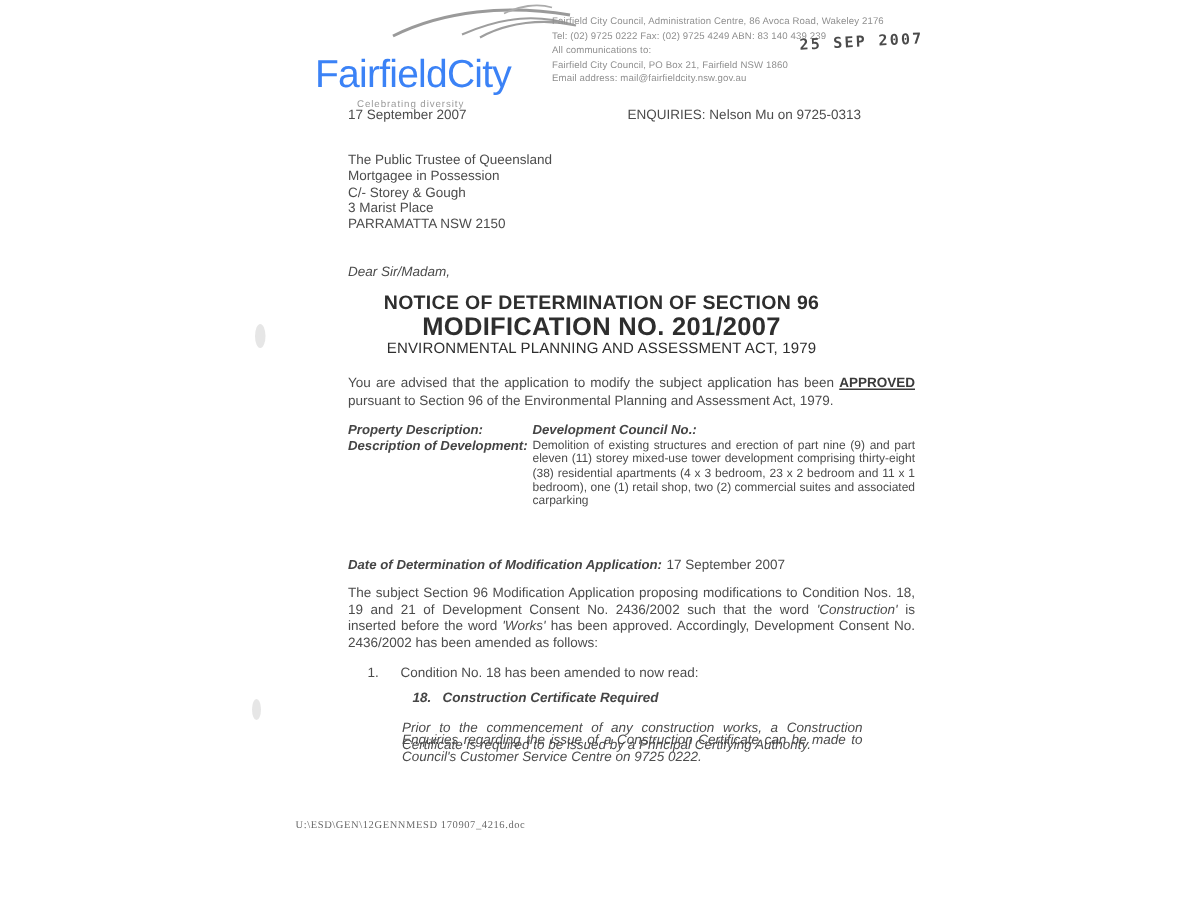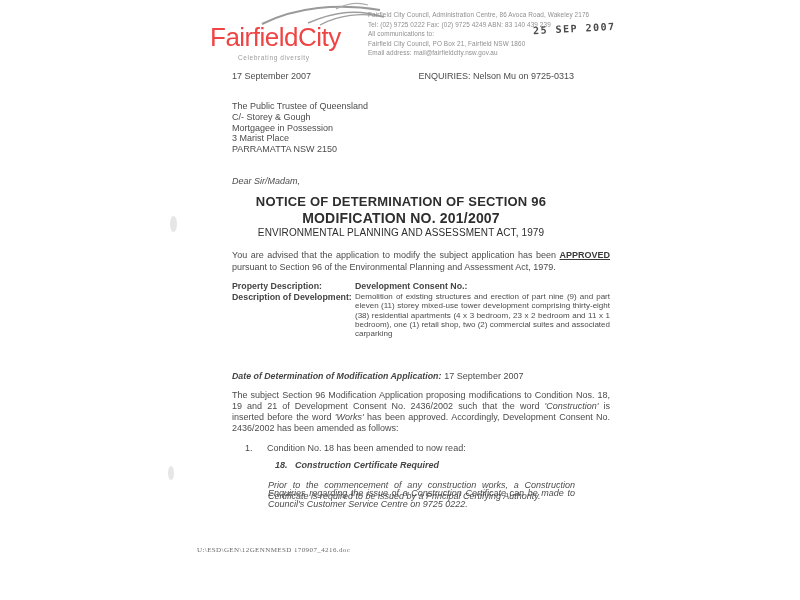--- a/index.html
+++ b/index.html
@@ -9,22 +9,22 @@
   .page {
     position:relative; width:800px; height:600px; background:#ffffff;
     overflow:hidden; color:#4c4c4c;
     filter: blur(0.22px);
   }
 
   
   .logo { position:absolute; left:210px; top:2px; width:170px; }
   .swoosh { position:absolute; left:48px; top:0; }
   .logo-name {
-    margin-top:20px; font-size:26px; letter-spacing:-0.5px;
-    color:#ef4444; font-weight:400;
+    margin-top:32px; font-size:26px; letter-spacing:-0.5px;
+    color:#3b82f6; font-weight:400;
   }
   .logo-tagline {
     margin-top:1px; margin-left:28px; font-size:6.5px; letter-spacing:0.6px;
     color:#9b9b9b;
   }
   .contact {
     position:absolute; left:368px; top:10px; width:262px;
     font-size:6.4px; line-height:9.6px; color:#8f8f8f; letter-spacing:0.1px;
   }
   .stamp {
@@ -47,29 +47,29 @@
   .blk { position:absolute; left:0; right:0; }
 
   .b-daterow { top:0; display:flex; justify-content:space-between; }
   .enquiries { margin-right:36px;text-align:center; }
 
   .b-recipient { top:31px; line-height:10.8px; }
   .b-salutation { top:105px;font-style:italic; }
 
   .b-title { top:124px; right:40px; text-align:center; color:#2e2e2e; }
   .title-l1 { font-size:13px; font-weight:bold; line-height:16px; letter-spacing:0.2px;text-align:center; }
-  .title-l2 { font-size:14px; font-weight:bold; line-height:16px; letter-spacing:0.2px; }
+  .title-l2 { font-size:17px; font-weight:bold; line-height:16px; letter-spacing:0.2px; }
   .title-l3 { font-size:10px; font-weight:normal; line-height:14px; letter-spacing:0.1px; }
 
   .b-intro { top:179px; text-align:justify; }
   .approved { font-weight:bold; text-decoration:underline; color:#3a3a3a; }
 
   .b-details { top:211px; display:grid; grid-template-columns:123px 1fr; }
   .dlabel {
-    font-weight:bold; font-size:8.8px; line-height:11px;
+    font-weight:bold; font-style:italic; font-size:8.8px; line-height:11px;
     white-space:nowrap; color:#454545;
   }
   .dval { font-size:9px; line-height:11px; text-align:justify; text-align-last:left; }
   .dval-desc { font-size:8px; line-height:9.3px; }
 
   .b-determ { top:300px; }
   .determ-label { font-weight:bold; font-style:italic; font-size:8.8px; color:#454545; }
   .determ-value { margin-left:3px; }
 
   .b-para { top:320px; line-height:11px; text-align:justify; }
@@ -126,39 +126,39 @@
 
   <div class="letter">
 
     <div class="blk b-daterow">
       <span>17 September 2007</span>
       <span class="enquiries">ENQUIRIES: Nelson Mu on 9725-0313</span>
     </div>
 
     <div class="blk b-recipient">
       <div>The Public Trustee of Queensland</div>
+      <div>Mortgagee in Possession</div>
       <div>C/- Storey &amp; Gough</div>
-      <div>Mortgagee in Possession</div>
       <div>3 Marist Place</div>
       <div>PARRAMATTA NSW 2150</div>
     </div>
 
     <div class="blk b-salutation">Dear Sir/Madam,</div>
 
     <div class="blk b-title">
       <div class="title-l1">NOTICE OF DETERMINATION OF SECTION 96</div>
       <div class="title-l2">MODIFICATION NO. 201/2007</div>
       <div class="title-l3">ENVIRONMENTAL PLANNING AND ASSESSMENT ACT, 1979</div>
     </div>
 
     <p class="blk b-intro"><span>You are advised that the application to modify the subject application has been </span><span class="approved">APPROVED</span><span> pursuant to Section 96 of the Environmental Planning and Assessment Act, 1979.</span></p>
 
     <div class="blk b-details">
       <div class="dlabel">Property Description:</div>
-      <div class="dlabel">Development Consent No.:</div>
+      <div class="dlabel">Development Council No.:</div>
       <div class="dlabel">Description of Development:</div>
       <div class="dval dval-desc">Demolition of existing structures and erection of part nine (9) and part eleven (11) storey mixed-use tower development comprising thirty-eight (38) residential apartments (4 x 3 bedroom, 23 x 2 bedroom and 11 x 1 bedroom), one (1) retail shop, two (2) commercial suites and associated carparking</div>
     </div>
 
     <div class="blk b-determ">
       <span class="determ-label">Date of Determination of Modification Application:</span><span class="determ-value">17 September 2007</span>
     </div>
 
     <p class="blk b-para"><span>The subject Section 96 Modification Application proposing modifications to Condition Nos. 18, 19 and 21 of Development Consent No. 2436/2002 such that the word </span><span class="qword">'Construction'</span><span> is inserted before the word </span><span class="qword">'Works'</span><span> has been approved.  Accordingly, Development Consent No. 2436/2002 has been amended as follows:</span></p>
 

